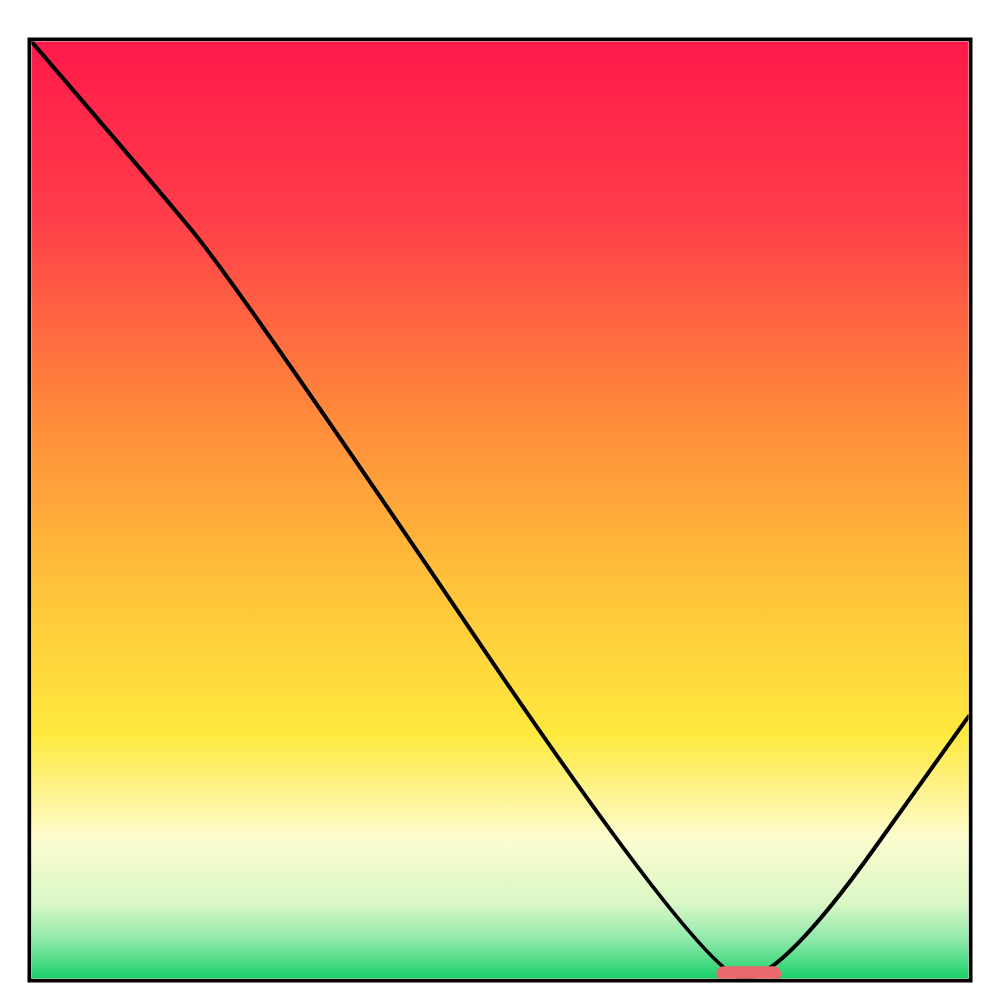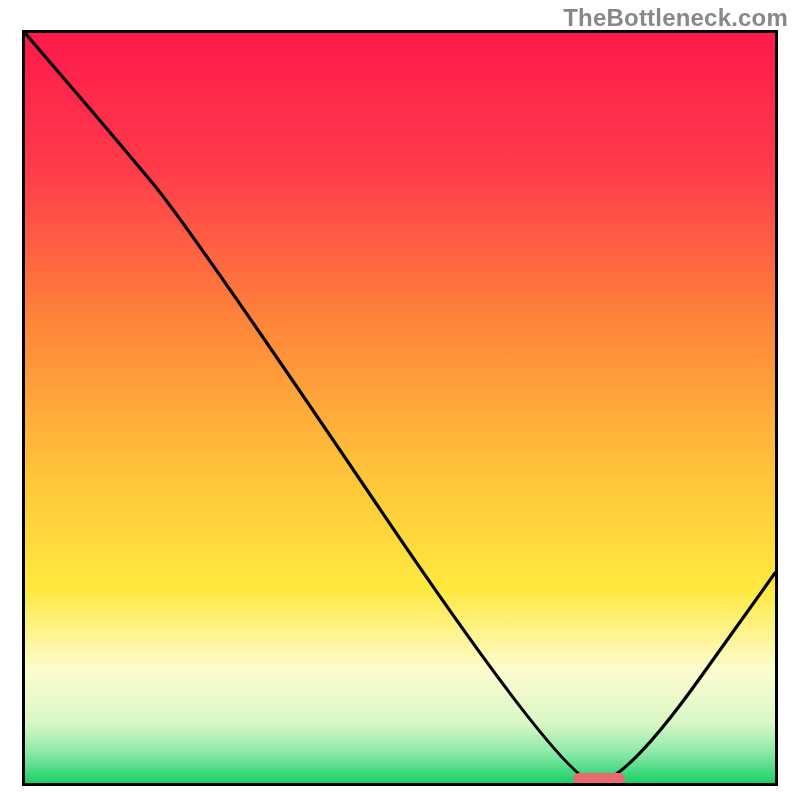--- a/index.html
+++ b/index.html
@@ -48,21 +48,20 @@
     height: 12px;
     border-radius: 6px;
     background: #e86a6f;
     z-index: 3;
   }
 </style>
 </head>
 <body>
 
 <div class="wrap">
-  <div class="watermark">TheBottleneck.com</div>
 
   <div class="frame">
     <svg class="bg" viewBox="0 0 750 750" preserveAspectRatio="none">
       <defs>
         <linearGradient id="g" x1="0" y1="0" x2="0" y2="1">
             <stop offset="0%" stop-color="#ff1a4b"></stop>
             <stop offset="18%" stop-color="#ff3b4a"></stop>
             <stop offset="40%" stop-color="#ff8a3a"></stop>
             <stop offset="58%" stop-color="#ffc23a"></stop>
             <stop offset="74%" stop-color="#ffe93e"></stop>

